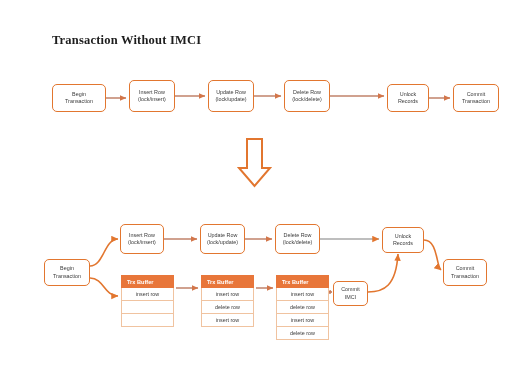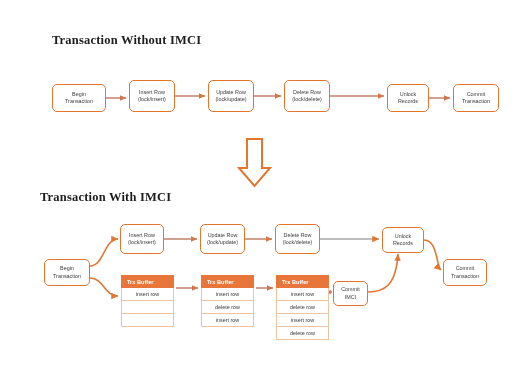--- a/index.html
+++ b/index.html
@@ -71,21 +71,20 @@
   }
   .buffer-row.empty{color:transparent;}
 </style>
 </head>
 <body>
 
 <div id="diagram">
 
   <div class="section-title" id="title-without">Transaction Without IMCI</div>
 
-  <div class="section-title" id="title-with">Transaction With IMCI</div>
 
   <svg id="connectors" width="519" height="388" style="position:absolute;left:0;top:0;">
     <defs>
       <marker id="ah" markerWidth="5" markerHeight="5" refX="4.2" refY="2" orient="auto" markerUnits="strokeWidth">
         <path d="M0,0 L4.4,2 L0,4 z" fill="#d3764a"></path>
       </marker>
       <marker id="ah2" markerWidth="5" markerHeight="5" refX="4.2" refY="2" orient="auto" markerUnits="strokeWidth">
         <path d="M0,0 L4.4,2 L0,4 z" fill="#e2762f"></path>
       </marker>
     </defs>

